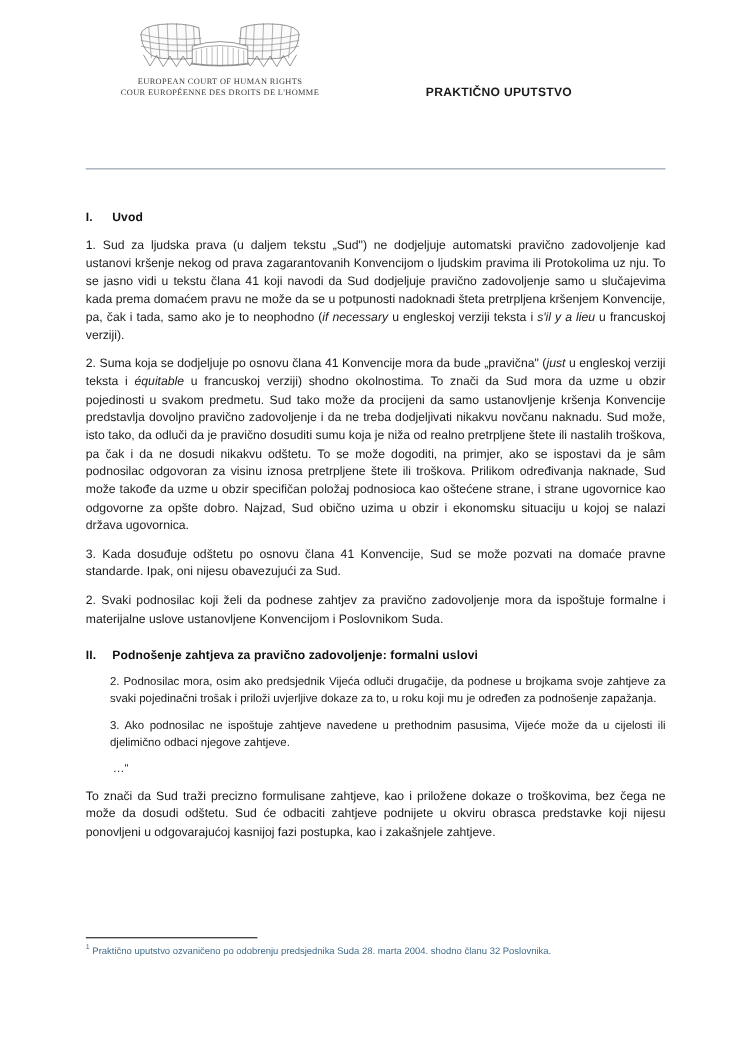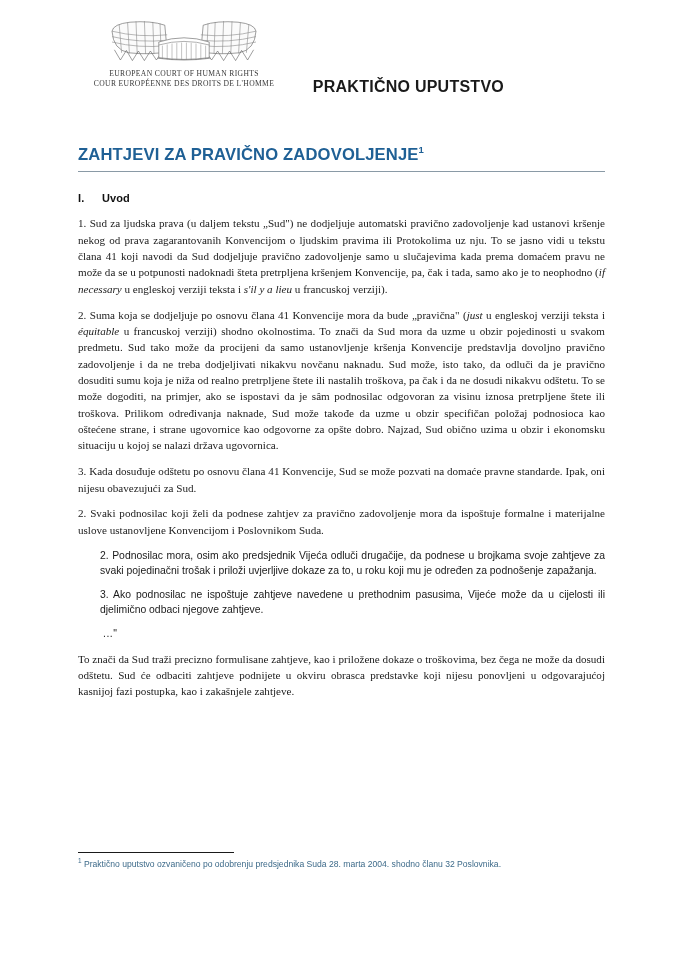--- a/index.html
+++ b/index.html
@@ -17,21 +17,21 @@
   .page {
     position: absolute;
     left: 0; top: 0;
     width: 679px; height: 960px;
     padding: 0;
   }
 
   
   .header {
     position: absolute;
-    left: 0; top: 18px;
+    left: 16px; top: 18px;
     width: 578px;
     height: 80px;
   }
   .logo-block {
     position: absolute;
     left: 78px; top: 0;
     width: 212px;
     text-align: center;
   }
   .logo-emblem {
@@ -43,21 +43,21 @@
     font-family: "Liberation Serif", serif;
     font-size: 7.6px;
     letter-spacing: 0.35px;
     color: #3a3a3a;
     line-height: 1.32;
     white-space: nowrap;
   }
   .doc-kind {
     position: absolute;
     right: 74px; top: 60px;
-    font-size: 16px;
+    font-size: 11px;
     font-weight: bold;
     letter-spacing: 0.25px;
     color: #1a1a1a;
   }
 
   
   .title-wrap {
     position: absolute;
     left: 78px; top: 146px;
     width: 527px;
@@ -106,21 +106,21 @@
     display: inline-block;
     min-width: 24px;
   }
   h2.section.second {
     margin-top: 17px;
     margin-bottom: 9px;
   }
   p.para {
     margin: 0 0 9.5px 0;
     text-align: justify;
-    -webkit-hyphens: none; hyphens: none; font-family: Liberation Serif, serif;
+    -webkit-hyphens: none; hyphens: none;
   }
   p.para:last-child { margin-bottom: 0; }
   em { font-style: italic; }
 
   .quote-block {
     margin: 9px 0 9px 0;
     padding-left: 22px;
     font-size: 10.4px;
     line-height: 1.46;
     text-align: justify;
@@ -210,36 +210,36 @@
         </g>
       </svg>
       <div class="logo-caption">EUROPEAN COURT OF HUMAN RIGHTS</div>
       <div class="logo-caption">COUR EUROPÉENNE DES DROITS DE L'HOMME</div>
     </div>
 
     <div class="doc-kind">PRAKTIČNO UPUTSTVO</div>
   </div>
 
   <div class="title-wrap">
-    <h1 class="doc-title"><span>ZAHTJEVI ZA PRAVIČNO ZADOVOLJENJE</span><span class="fn-ref">1</span></h1>
     <div class="title-rule"></div>
   </div>
 
   <div class="content">
 
     <h2 class="section"><span class="numeral">I.</span><span>Uvod</span></h2>
 
     <p class="para"><span>1.  Sud za ljudska prava (u daljem tekstu „Sud") ne dodjeljuje automatski pravično zadovoljenje kad ustanovi kršenje nekog od prava zagarantovanih Konvencijom o ljudskim pravima ili Protokolima uz nju. To se jasno vidi u tekstu člana 41 koji navodi da Sud dodjeljuje pravično zadovoljenje samo u slučajevima kada prema domaćem pravu ne može da se u potpunosti nadoknadi šteta pretrpljena kršenjem Konvencije, pa, čak i tada, samo ako je to neophodno (</span><em>if necessary</em><span> u engleskoj verziji teksta i </span><em>s'il y a lieu</em><span> u francuskoj verziji).</span></p>
 
     <p class="para"><span>2.  Suma koja se dodjeljuje po osnovu člana 41 Konvencije mora da bude „pravična" (</span><em>just</em><span> u engleskoj verziji teksta i </span><em>équitable</em><span> u francuskoj verziji) shodno okolnostima. To znači da Sud mora da uzme u obzir pojedinosti u svakom predmetu. Sud tako može da procijeni da samo ustanovljenje kršenja Konvencije predstavlja dovoljno pravično zadovoljenje i da ne treba dodjeljivati nikakvu novčanu naknadu. Sud može, isto tako, da odluči da je pravično dosuditi sumu koja je niža od realno pretrpljene štete ili nastalih troškova, pa čak i da ne dosudi nikakvu odštetu. To se može dogoditi, na primjer, ako se ispostavi da je sâm podnosilac odgovoran za visinu iznosa pretrpljene štete ili troškova. Prilikom određivanja naknade, Sud može takođe da uzme u obzir specifičan položaj podnosioca kao oštećene strane, i strane ugovornice kao odgovorne za opšte dobro. Najzad, Sud obično uzima u obzir i ekonomsku situaciju u kojoj se nalazi država ugovornica.</span></p>
 
     <p class="para">3.  Kada dosuđuje odštetu po osnovu člana 41 Konvencije, Sud se može pozvati na domaće pravne standarde. Ipak, oni nijesu obavezujući za Sud.</p>
 
     <p class="para">2.  Svaki podnosilac koji želi da podnese zahtjev za pravično zadovoljenje mora da ispoštuje formalne i materijalne uslove ustanovljene Konvencijom i Poslovnikom Suda.</p>
 
+    <h2 class="section second"><span class="numeral">II.</span><span>Podnošenje zahtjeva za pravično zadovoljenje: formalni uslovi</span></h2>
 
 
     <div class="quote-block">
       <p>2. Podnosilac mora, osim ako predsjednik Vijeća odluči drugačije, da podnese u brojkama svoje zahtjeve za svaki pojedinačni trošak i priloži uvjerljive dokaze za to, u roku koji mu je određen za podnošenje zapažanja.</p>
       <p>3. Ako podnosilac ne ispoštuje zahtjeve navedene u prethodnim pasusima, Vijeće može da u cijelosti ili djelimično odbaci njegove zahtjeve.</p>
       <p class="ellipsis">..."</p>
     </div>
 
     <p class="para">To znači da Sud traži precizno formulisane zahtjeve, kao i priložene dokaze o troškovima, bez čega ne može da dosudi odštetu. Sud će odbaciti zahtjeve podnijete u okviru obrasca predstavke koji nijesu ponovljeni u odgovarajućoj kasnijoj fazi postupka, kao i zakašnjele zahtjeve.</p>
   </div>

